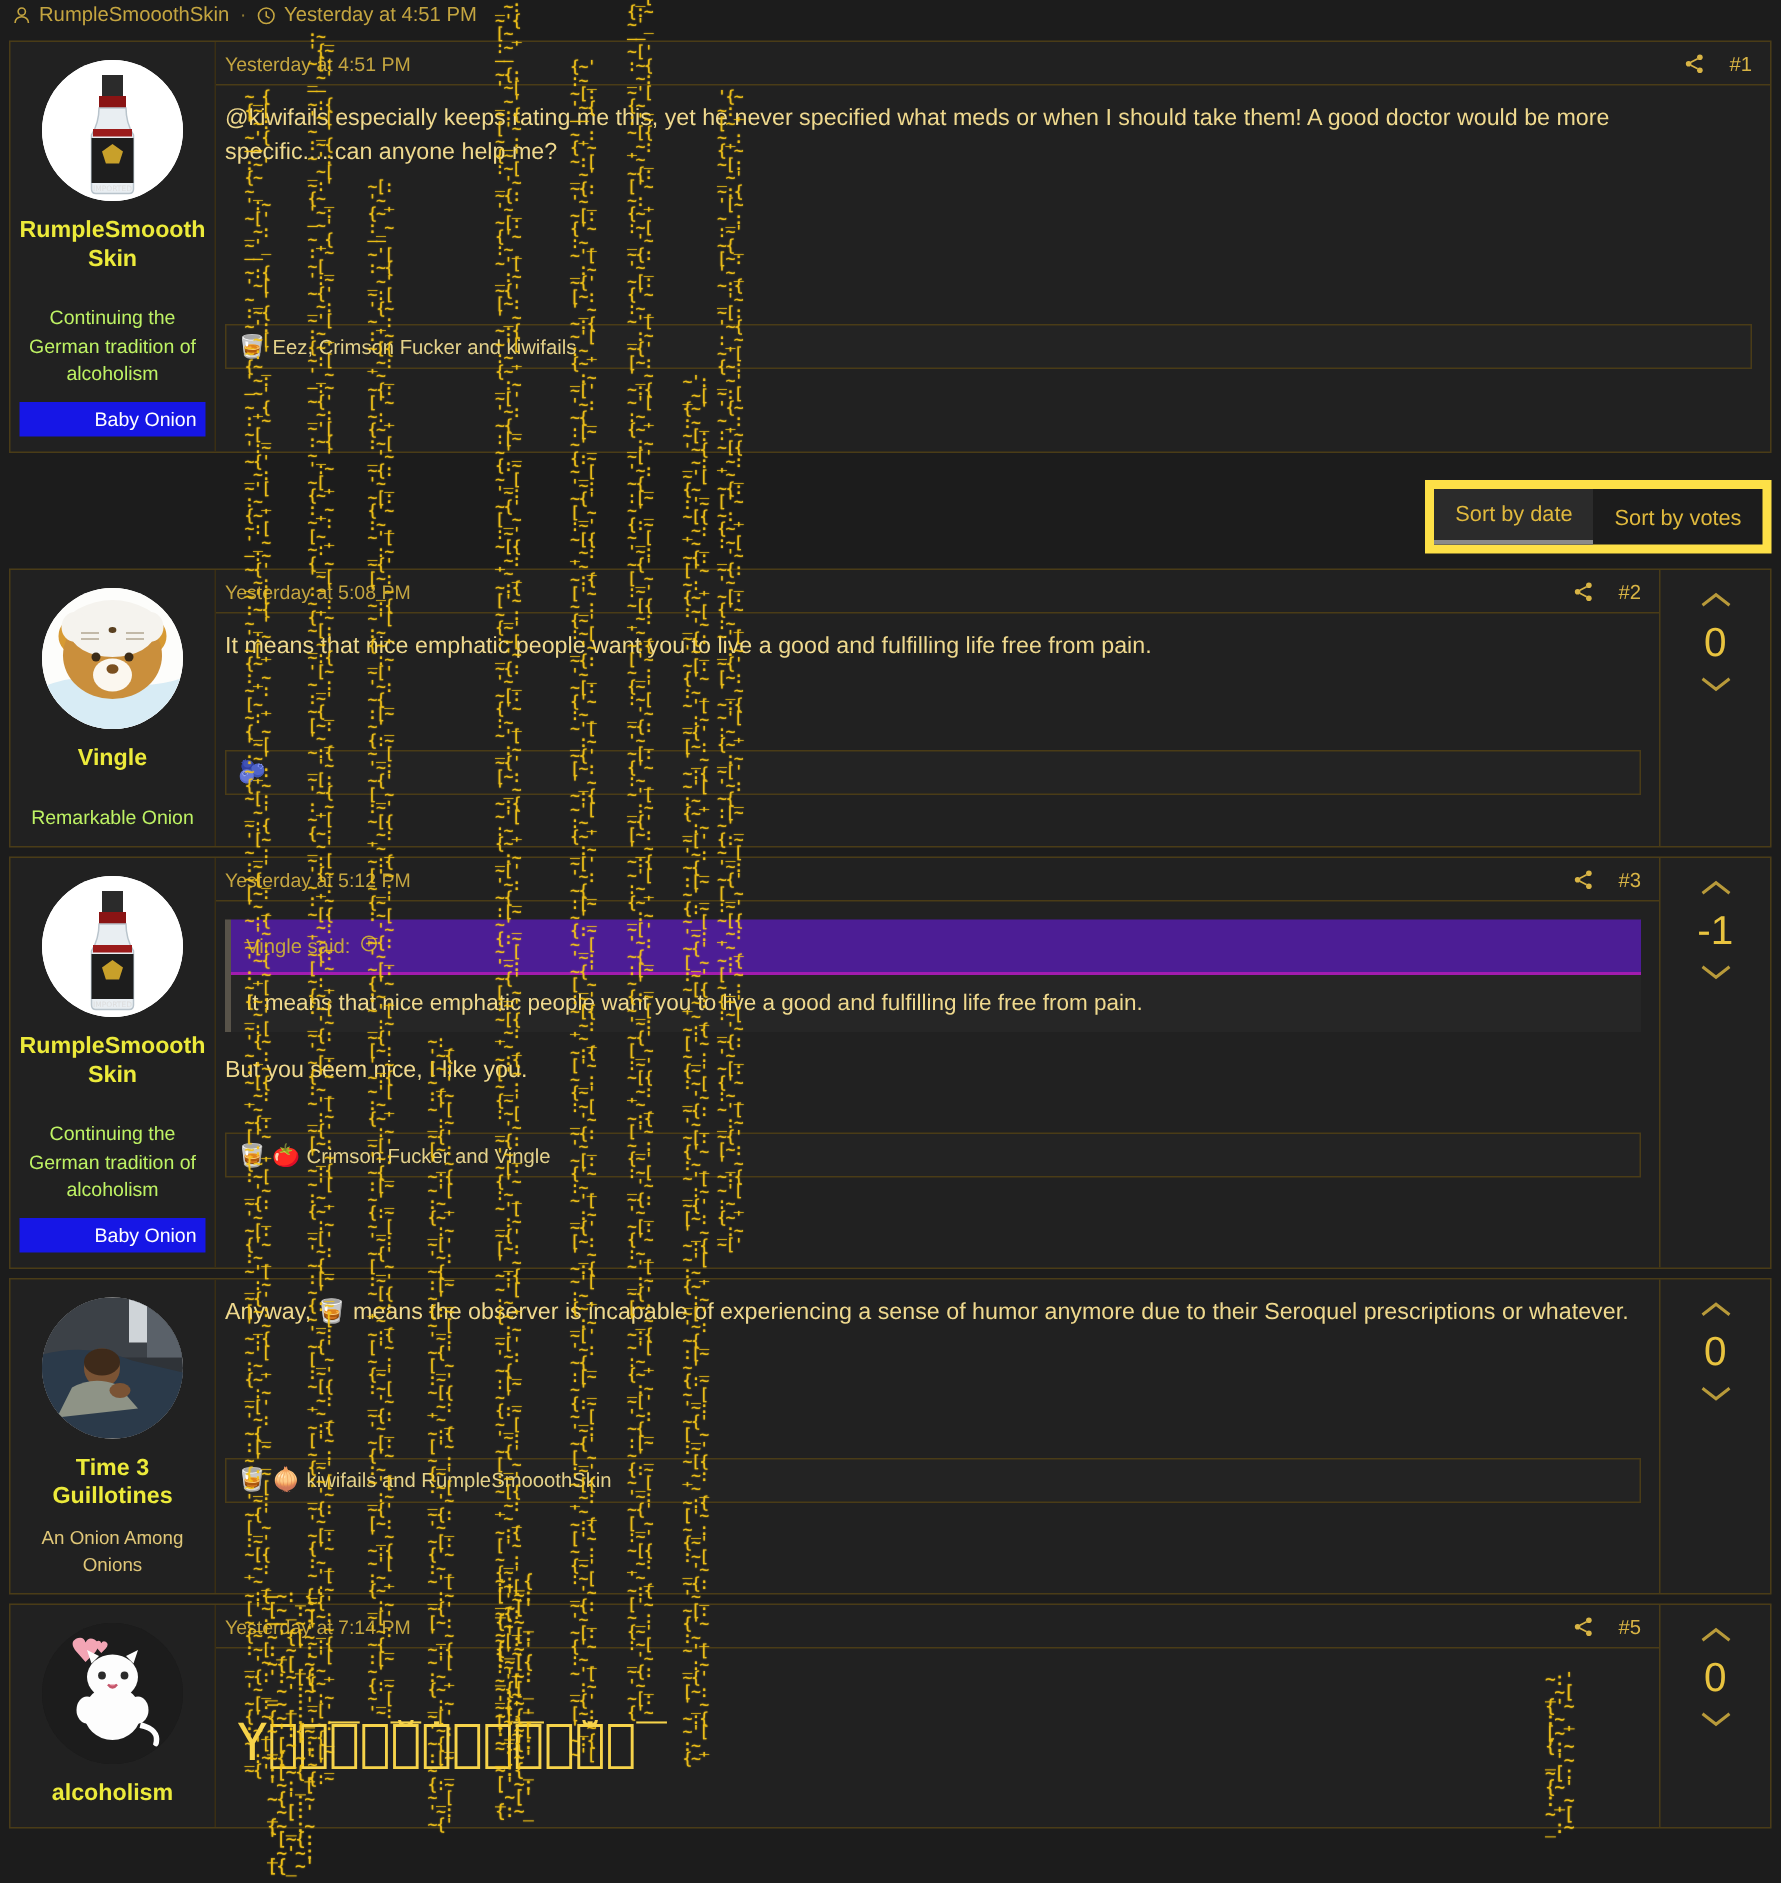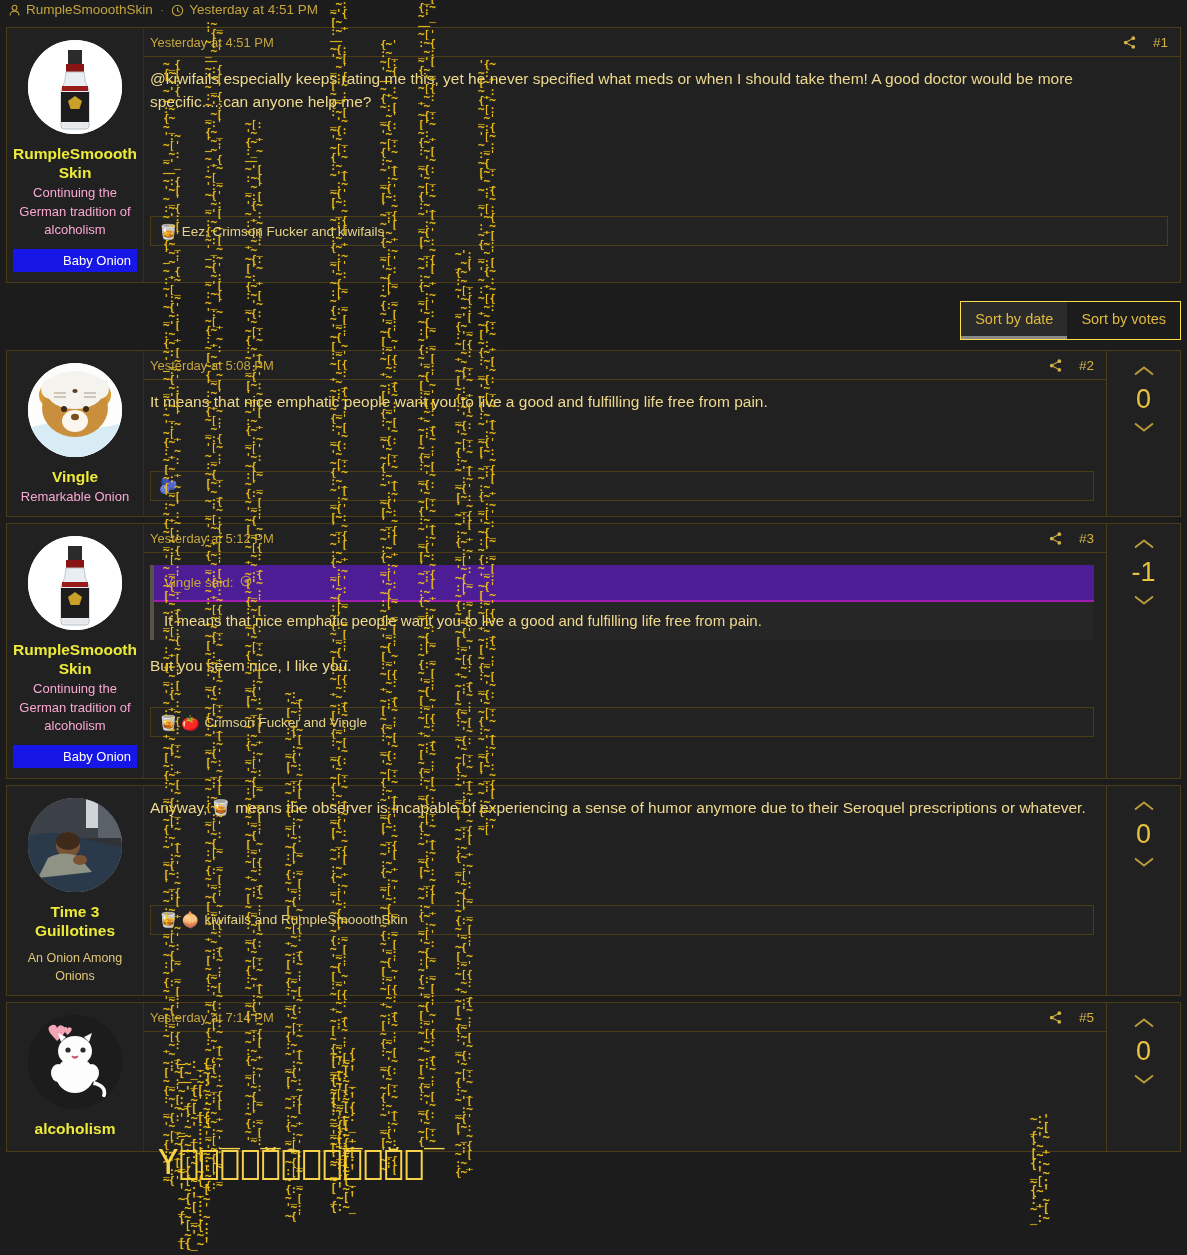--- a/index.html
+++ b/index.html
@@ -52,21 +52,21 @@
     width: 94px; height: 94px; border-radius: 50%;
     margin: 0 auto 10px auto;
     overflow: hidden;
     background: #fff;
     display: flex; align-items:center; justify-content:center;
   }
   .uname {
     color: #ecea3a; font-weight: bold; font-size: 15.5px; line-height: 19px;
     word-break: break-word;
   }
-  .utitle { color:#f9a8d4; font-size:13px; line-height:18.5px; margin-top:2px; }
+  .utitle { color:#bef264; font-size:13px; line-height:18.5px; margin-top:21px; }
   .urank { color:#e0c778; font-size:12.5px; line-height:18px; margin-top:9px; }
   .ubadge {
     display:block; margin-top:9px; padding:4px 6px;
     font-size:13px; color:#fff; background:#1616e6; text-align:right;
   }
 
   .content-col { flex:1; min-width:0; padding: 0; position:relative; }
   .post-head {
     display:flex; align-items:center;
     padding: 7px 12px 6px 6px;
@@ -119,21 +119,21 @@
     padding-top: 12px;
     gap: 4px;
   }
   .chev { width: 26px; height: 16px; display:block; }
   .vote-score { color:#e8c33f; font-size: 27px; line-height: 32px; }
 
   
   .sort-bar {
     display:flex; justify-content:flex-end; padding: 12px 6px 10px 6px;
   }
-  .sort-tabs { display:flex; border:1px solid #fde047; }
+  .sort-tabs { display:flex; border:6px solid #fde047;align-items:flex-end; }
   .sort-tab {
     padding: 9px 14px 9px 14px;
     color:#e0b93d; font-size:14.5px; background:transparent;
   }
   .sort-tab.active { background:#2b2b2b; border-bottom: 3px solid #8a8a8a; }
 
   
   .glitch-layer {
     position:absolute; inset:0; pointer-events:none; overflow:hidden;
     z-index: 50;

